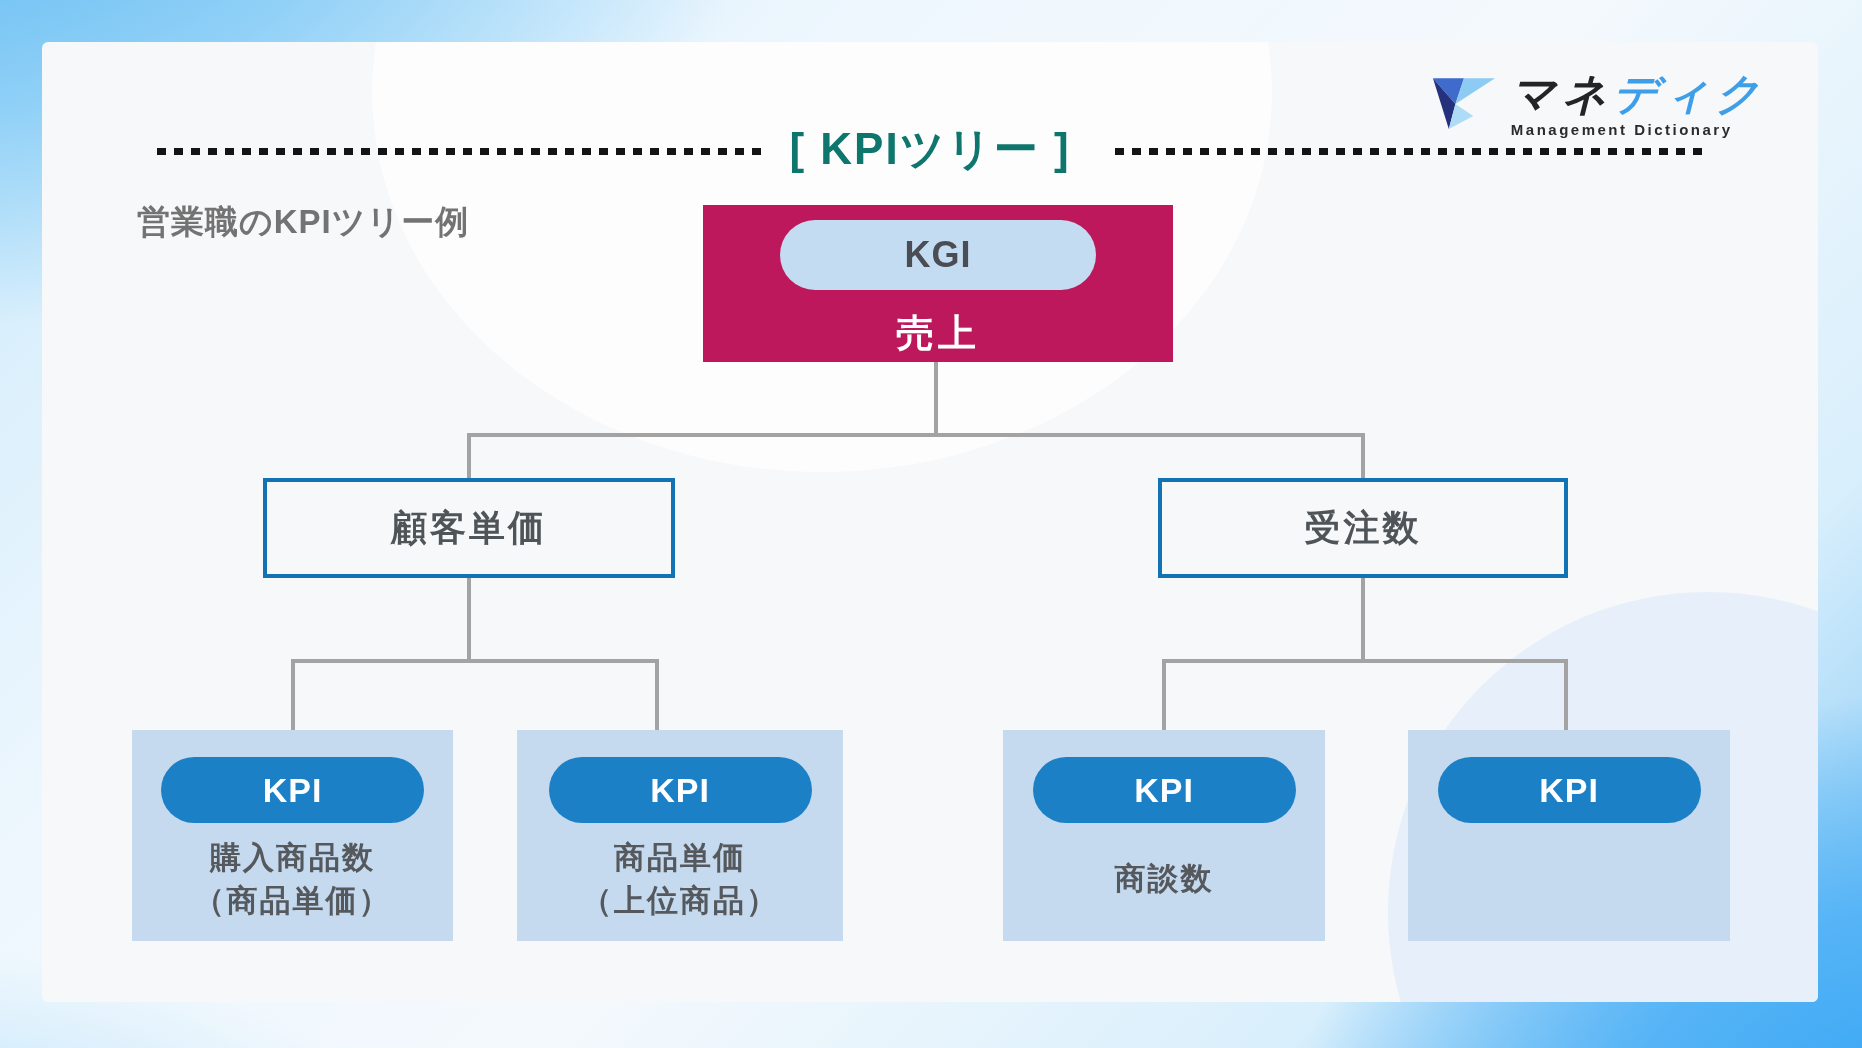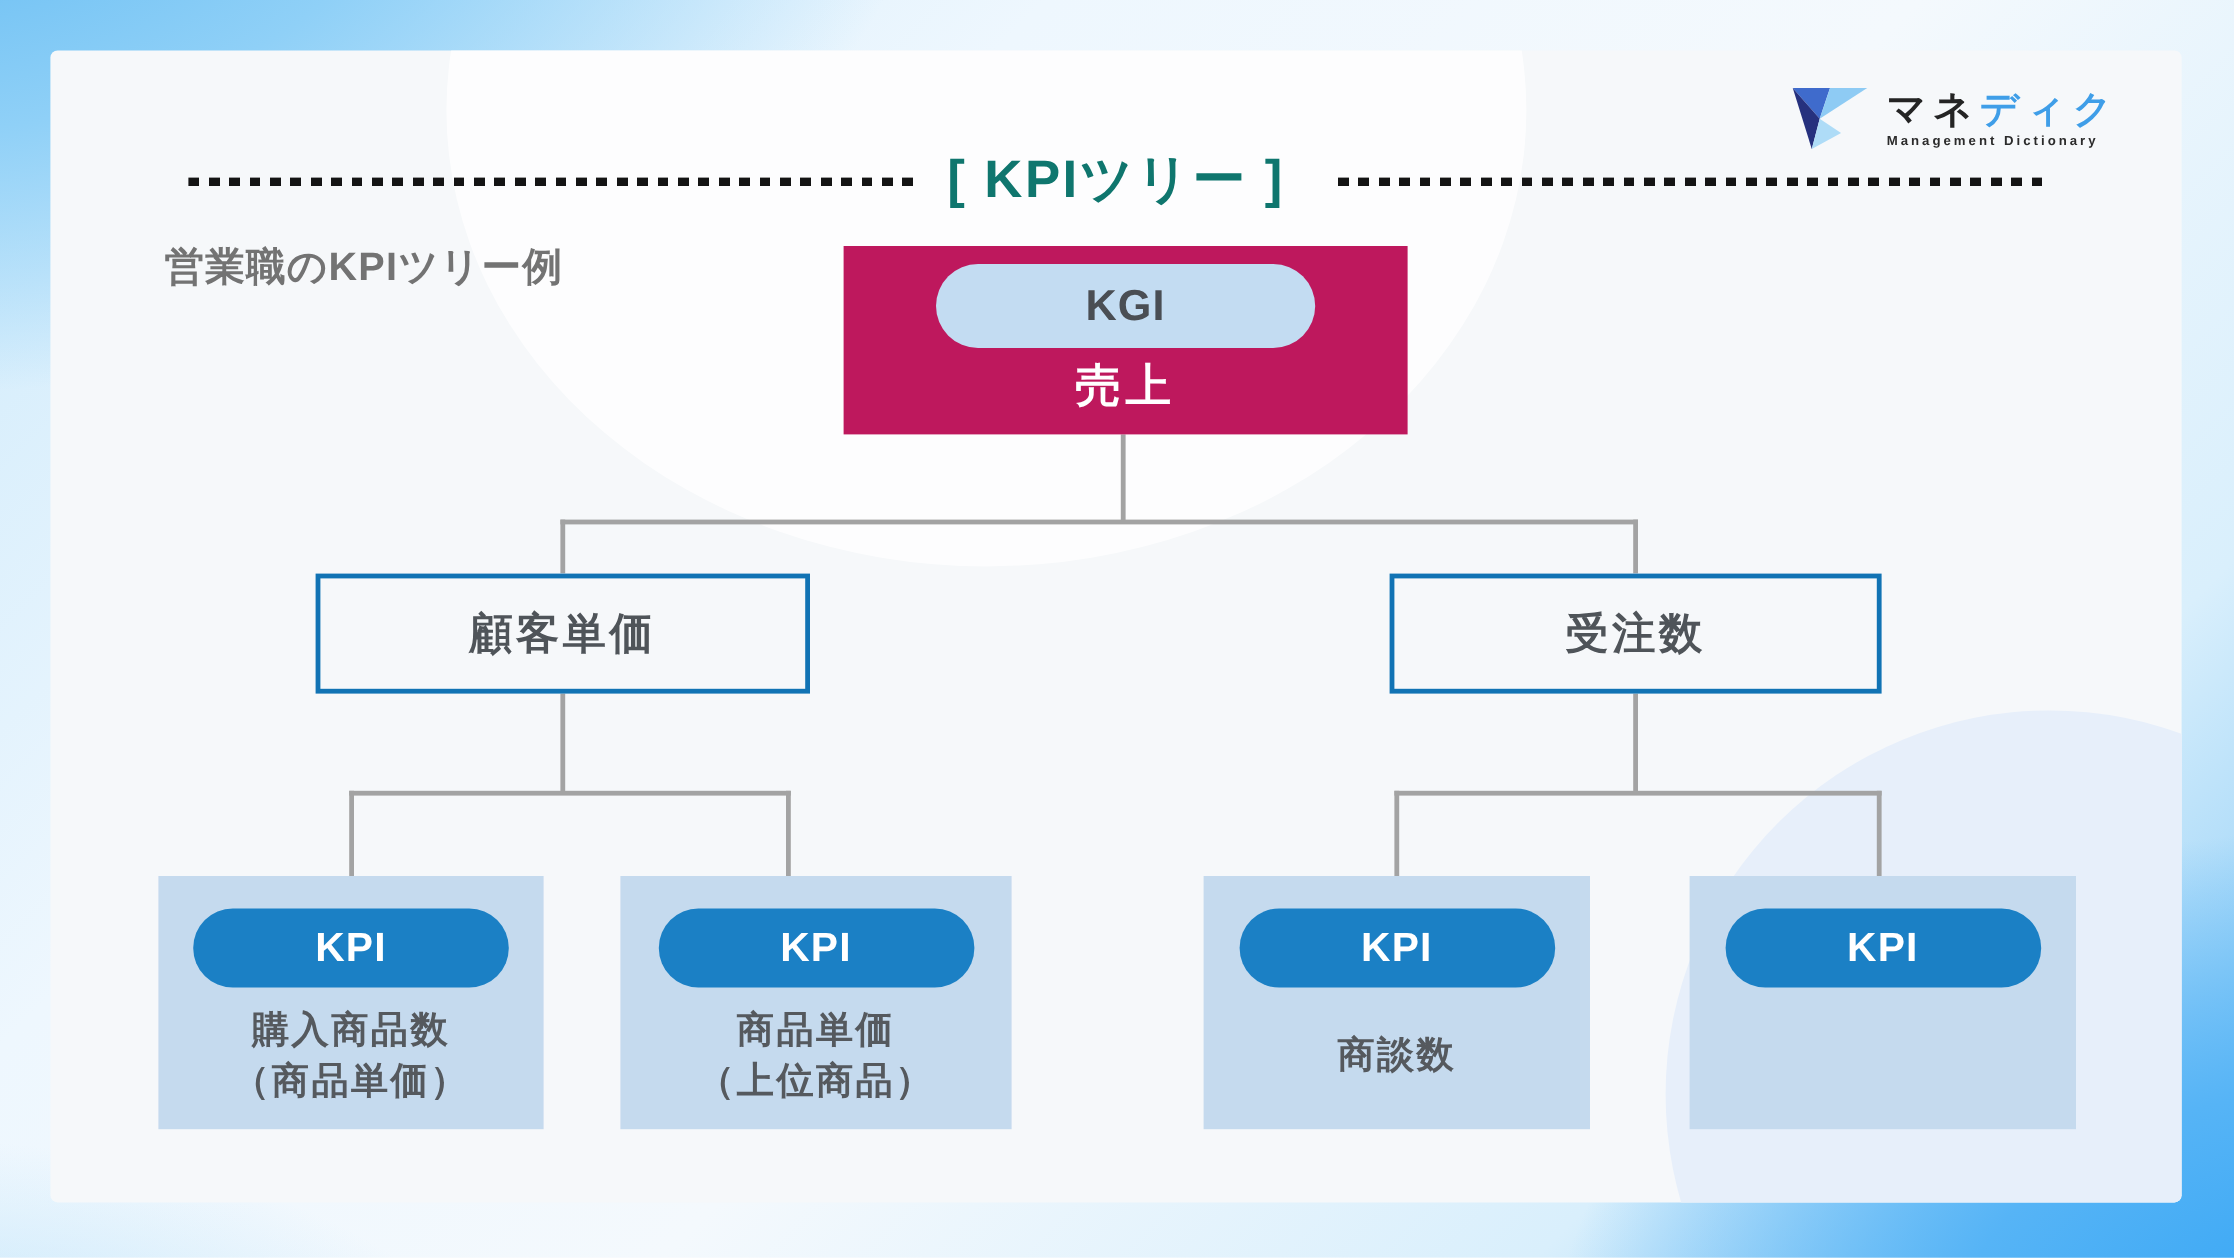--- a/index.html
+++ b/index.html
@@ -36,39 +36,39 @@
   }
   .page-subtitle {
     position:absolute; left:95px; top:158px;
     font-size:33px; font-weight:700; color:#737373; letter-spacing:1px;
   }
 
   
   .logo { position:absolute; right:52px; top:28px; display:flex; align-items:center; gap:14px; }
   .logo-icon { width:66px; height:58px; }
   .logo-text { display:flex; flex-direction:column; align-items:flex-start; }
-  .logo-name { font-size:32px; font-weight:800; letter-spacing:6px; line-height:1.1; white-space:nowrap; }
+  .logo-name { font-size:44px; font-weight:800; letter-spacing:6px; line-height:1.1; white-space:nowrap;font-style:italic; }
   .logo-name .nm-black { color:#242424; }
   .logo-name .nm-blue  { color:#3f9ee8; }
-  .logo-tagline { font-size:11px; font-weight:700; letter-spacing:2.5px; color:#2b2b2b; margin-top:3px; white-space:nowrap; }
+  .logo-tagline { font-size:15px; font-weight:700; letter-spacing:2.5px; color:#2b2b2b; margin-top:3px; white-space:nowrap; }
 
   
   .line { position:absolute; background:#a3a3a3; }
 
   
   .kgi-box {
     position:absolute; left:661px; top:163px; width:470px; height:157px;
     background:#be185d; display:flex; flex-direction:column; align-items:center;
   }
   .kgi-pill {
     margin-top:15px; width:316px; height:70px; border-radius:35px;
     background:#c3dcf2; display:flex; align-items:center; justify-content:center;
     font-size:36px; font-weight:800; color:#4a4e54; letter-spacing:1px;
   }
-  .kgi-label { margin-top:6px; font-size:38px; font-weight:800; color:#ffffff; letter-spacing:4px; }
+  .kgi-label { margin-top:18px; font-size:38px; font-weight:800; color:#ffffff; letter-spacing:4px; }
 
   
   .l2-box {
     position:absolute; top:436px; height:100px;
     background:#f6f8fa; border:4px solid #1173b4;
     display:flex; align-items:center; justify-content:center;
     font-size:36px; font-weight:800; color:#4f5459; letter-spacing:3px;
   }
   .l2-left  { left:221px;  width:412px; }
   .l2-right { left:1116px; width:410px; }

